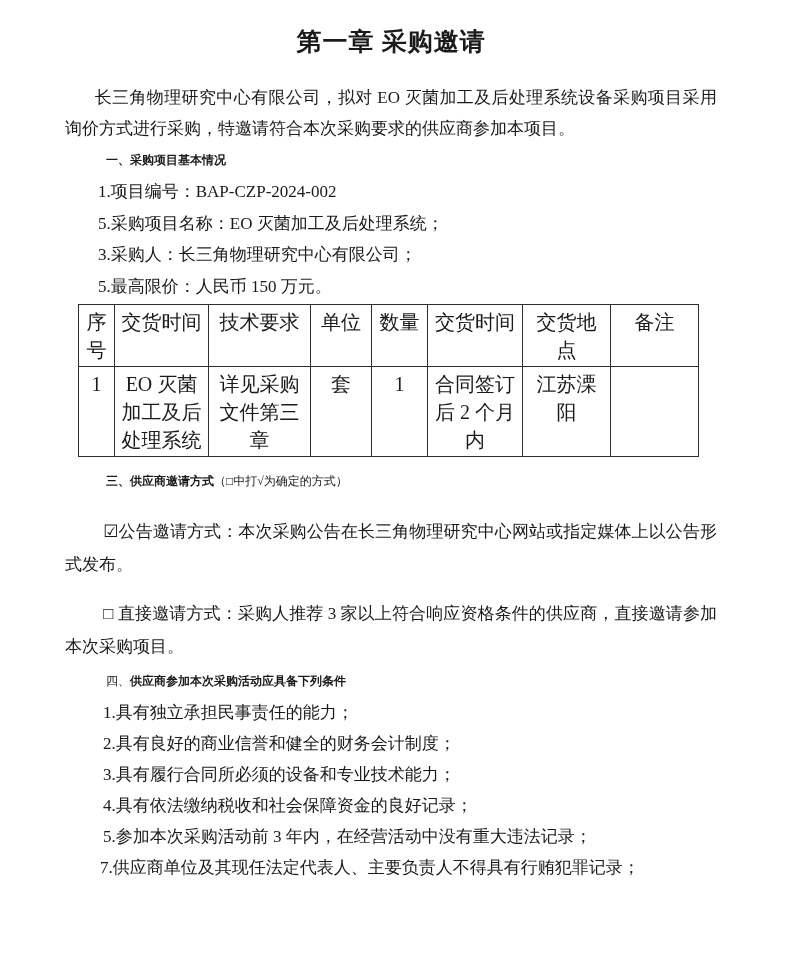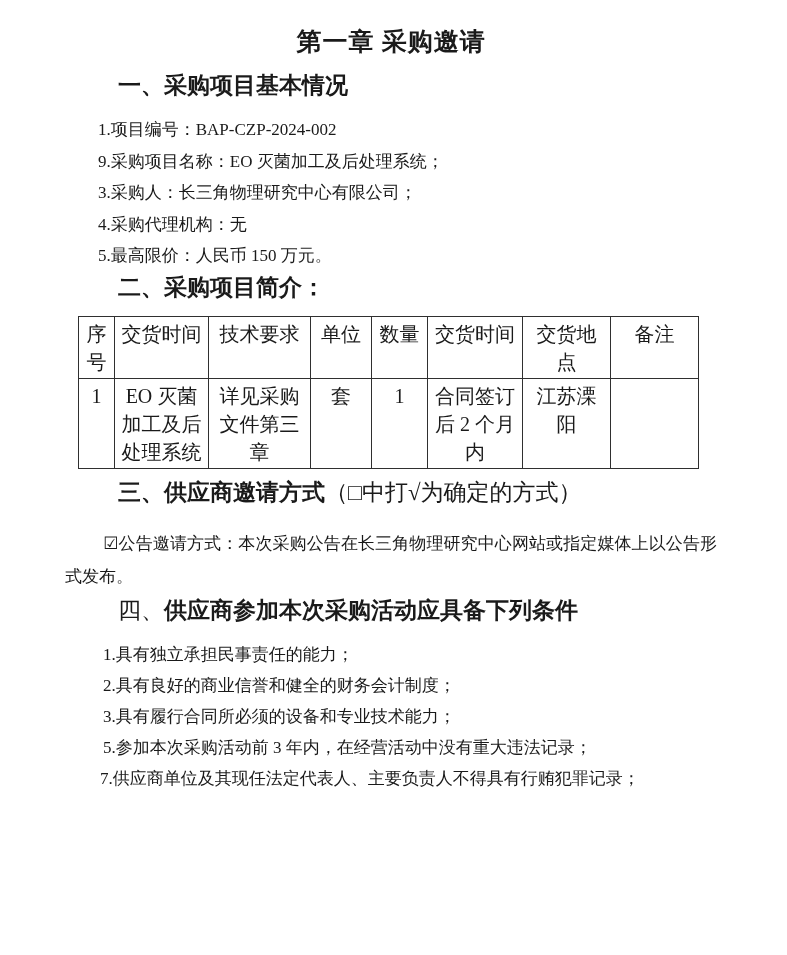--- a/index.html
+++ b/index.html
@@ -27,23 +27,23 @@
     line-height: 32px;
     letter-spacing: 1px;
   }
   .intro {
     margin: 24px 0 0 0;
     line-height: 31px;
     text-indent: 1.75em;
     text-align: justify;
   }
   .sec-heading {
-    margin: 16px;
+    margin: 4px;
     padding-left: 37px;
-    font-size: 23px;
+    font-size: 12px;
     font-weight: bold;
     line-height: 24px;
   }
   .sec-heading .norm {
     font-weight: normal;
   }
   .mt4  { margin-top: 4px; }
   .mt6  { margin-top: 6px; }
   .mt12 { margin-top: 12px; }
   .num-list p {
@@ -87,32 +87,31 @@
   .opt.second { margin-top: 16px; }
   .h4-prefix { font-weight: normal; }
 </style>
 </head>
 <body>
 
 <div class="page">
 
   <h1 class="doc-title">第一章 采购邀请</h1>
 
+  <p class="intro">长三角物理研究中心有限公司，拟对 EO 灭菌加工及后处理系统设备采购项目采用询价方式进行采购，特邀请符合本次采购要求的供应商参加本项目。</p>
 
   <h2 class="sec-heading">一、采购项目基本情况</h2>
 
   <div class="num-list">
     <p>1.项目编号：BAP-CZP-2024-002</p>
-    <p>9.采购项目名称：EO 灭菌加工及后处理系统；</p>
+    <p>5.采购项目名称：EO 灭菌加工及后处理系统；</p>
     <p>3.采购人：长三角物理研究中心有限公司；</p>
-    <p>4.采购代理机构：无</p>
     <p>5.最高限价：人民币 150 万元。</p>
   </div>
 
-  <h2 class="sec-heading mt4">二、采购项目简介：</h2>
 
   <table class="spec">
     <colgroup>
       <col style="width:36px">
       <col style="width:94px">
       <col style="width:102px">
       <col style="width:61px">
       <col style="width:56px">
       <col style="width:95px">
       <col style="width:88px">
@@ -141,24 +140,26 @@
         <td class="data-cell">江苏溧阳</td>
         <td class="data-cell"></td>
       </tr>
     </tbody>
   </table>
 
   <h2 class="sec-heading mt12"><span>三、供应商邀请方式</span><span class="norm">（□中打√为确定的方式）</span></h2>
 
   <p class="opt first"><span>☑</span><span>公告邀请方式：本次采购公告在长三角物理研究中心网站或指定媒体上以公告形式发布。</span></p>
 
+  <p class="opt second"><span>□</span><span> 直接邀请方式：采购人推荐 3 家以上符合响应资格条件的供应商，直接邀请参加本次采购项目。</span></p>
 
   <h2 class="sec-heading mt6"><span class="h4-prefix">四、</span><span>供应商参加本次采购活动应具备下列条件</span></h2>
 
   <div class="num-list num-list-4">
     <p>1.具有独立承担民事责任的能力；</p>
     <p>2.具有良好的商业信誉和健全的财务会计制度；</p>
     <p>3.具有履行合同所必须的设备和专业技术能力；</p>
+    <p>4.具有依法缴纳税收和社会保障资金的良好记录；</p>
     <p>5.参加本次采购活动前 3 年内，在经营活动中没有重大违法记录；</p>
     <p class="less-indent">7.供应商单位及其现任法定代表人、主要负责人不得具有行贿犯罪记录；</p>
   </div>
 
 </div>
 
 </body></html>

